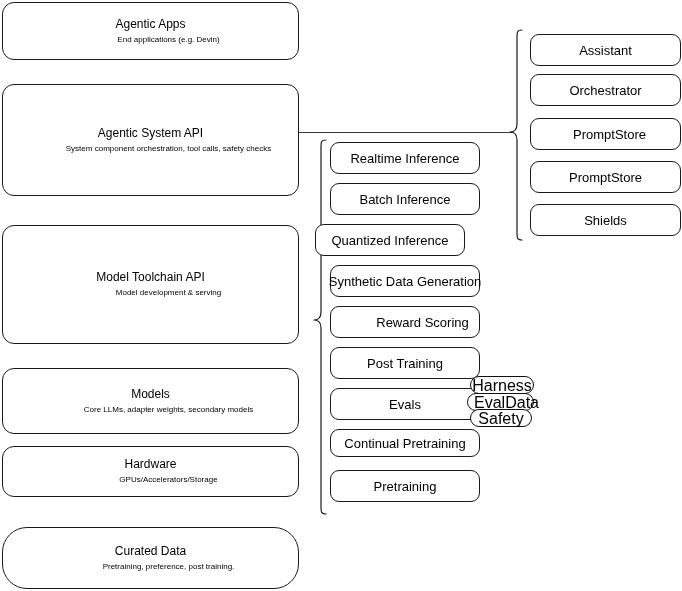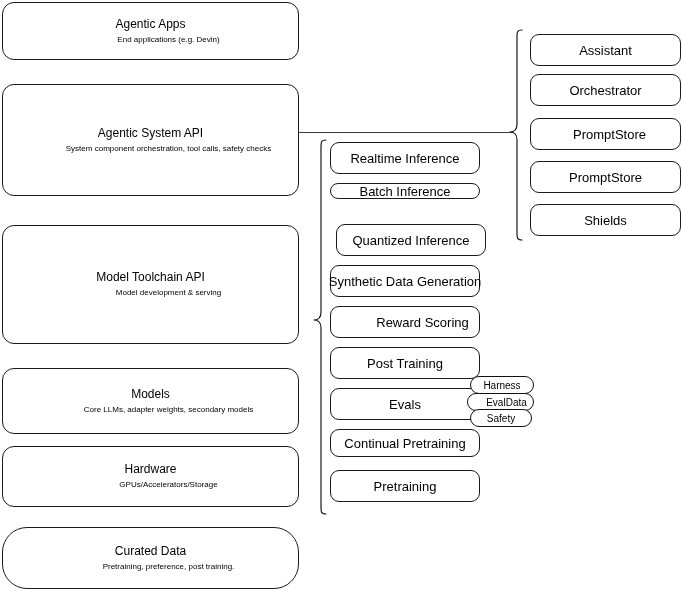--- a/index.html
+++ b/index.html
@@ -62,21 +62,21 @@
   
   .pill {
     position: absolute;
     box-sizing: border-box;
     background: #ffffff;
     border: 1px solid #111;
     border-radius: 9px;
     display: flex;
     align-items: center;
     justify-content: center;
-    font-size: 10px;
+    font-size: 16px;
     line-height: 11px;
     white-space: nowrap;
     z-index: 5;
   }
 
   
   .hline {
     position: absolute;
     height: 0;
     border-top: 1px solid #3a3a3a;
@@ -113,21 +113,21 @@
   <div class="box stack-box" style="left:2px; top:225px; width:297px; height:119px;">
     <div class="stack-title">Model Toolchain API</div>
     <div class="stack-sub">Model development &amp; serving</div>
   </div>
 
   <div class="box stack-box" style="left:2px; top:368px; width:297px; height:66px;">
     <div class="stack-title">Models</div>
     <div class="stack-sub">Core LLMs, adapter weights, secondary models</div>
   </div>
 
-  <div class="box stack-box" style="left:2px; top:446px; width:297px; height:61px;">
+  <div class="box stack-box" style="left:2px; top:446px; width:297px; height:51px;">
     <div class="stack-title">Hardware</div>
     <div class="stack-sub">GPUs/Accelerators/Storage</div>
   </div>
 
   <div class="box stack-box" style="left:2px; top:527px; width:297px; height:62px;border-radius:25px;">
     <div class="stack-title">Curated Data</div>
     <div class="stack-sub">Pretraining, preference, post training.</div>
   </div>
 
   <div class="hline" style="left:299px; top:132px; width:214px;"></div>
@@ -136,24 +136,24 @@
     <path d="M14 2 C 9 2, 9 4, 9 10 L 9 174 C 9 180, 6 182, 2 182 C 6 182, 9 184, 9 190 L 9 368 C 9 374, 9 376, 14 376"></path>
   </svg>
 
   <svg class="brace" style="left:508px; top:28px;" width="16" height="216" viewBox="0 0 16 216">
     <path d="M14 2 C 9 2, 9 4, 9 10 L 9 96 C 9 102, 6 104, 2 104 C 6 104, 9 106, 9 112 L 9 204 C 9 210, 9 212, 14 212"></path>
   </svg>
 
   <div class="box cap-box" style="left:330px; top:142px; width:150px; height:32px;">
     <span class="cap-label">Realtime Inference</span>
   </div>
-  <div class="box cap-box" style="left:330px; top:183px; width:150px; height:16px;">
+  <div class="box cap-box" style="left:330px; top:183px; width:150px; height:32px;">
     <span class="cap-label">Batch Inference</span>
   </div>
-  <div class="box cap-box" style="left:336px; top:224px; width:150px; height:32px;">
+  <div class="box cap-box" style="left:315px; top:224px; width:150px; height:32px;">
     <span class="cap-label">Quantized Inference</span>
   </div>
   <div class="box cap-box" style="left:330px; top:265px; width:150px; height:32px;">
     <span class="cap-label">Synthetic Data Generation</span>
   </div>
   <div class="box cap-box" style="left:330px; top:306px; width:150px; height:32px;padding-left:35px;">
     <span class="cap-label">Reward Scoring</span>
   </div>
   <div class="box cap-box" style="left:330px; top:347px; width:150px; height:32px;">
     <span class="cap-label">Post Training</span>

